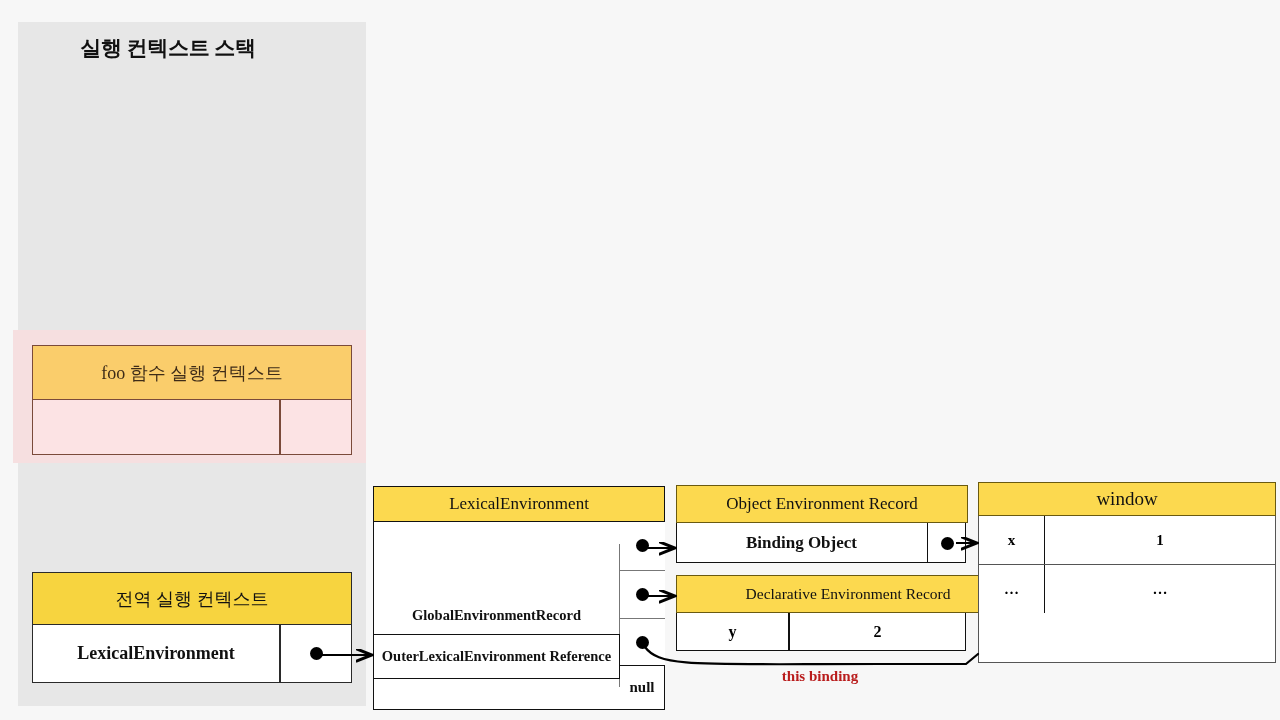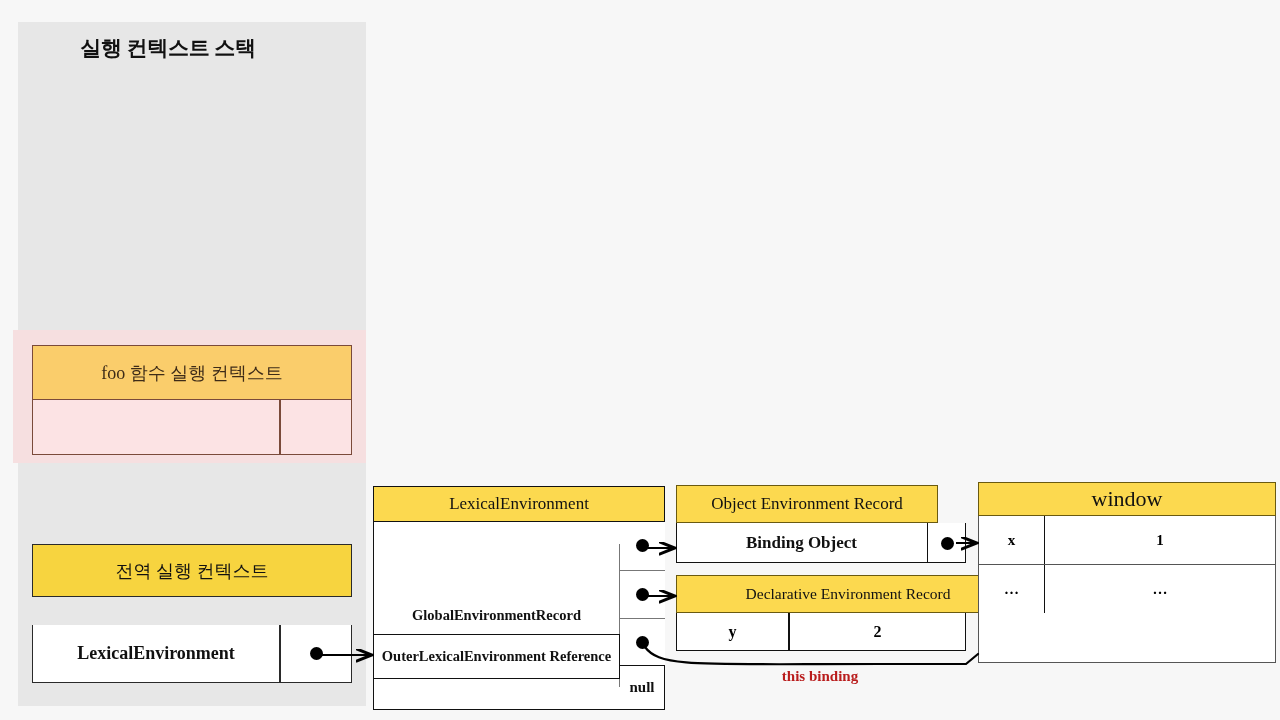--- a/index.html
+++ b/index.html
@@ -54,21 +54,21 @@
     left: 32px; top: 400px; width: 248px; height: 55px;
     background: #fce3e4; border: 1.5px solid #7a4a3a; border-top: none;
   }
   #foo-ctx-body-right {
     left: 280px; top: 400px; width: 72px; height: 55px;
     background: #fce3e4; border: 1.5px solid #7a4a3a; border-top: none; border-left: 1.5px solid #7a4a3a;
   }
 
   
   #global-ctx-hdr {
-    left: 32px; top: 544px; width: 320px; height: 53px;
+    left: 32px; top: 572px; width: 320px; height: 53px;
     background: #f7d43f; color: #111; font-size: 18px;
     border: 1.5px solid #2a2a2a;
   }
   #global-ctx-le {
     left: 32px; top: 625px; width: 248px; height: 58px;
     border: 1.5px solid #2a2a2a; border-top: none; background: #fff;
     font-size: 18px; color: #111;
   }
   #global-ctx-ptr {
     left: 280px; top: 625px; width: 72px; height: 58px;
@@ -100,21 +100,21 @@
     display:flex; align-items:center; justify-content:center; text-align:center; font-weight:bold;
   }
   #le-outer-right {
     left: 620px; top: 665px; width: 45px; height: 45px;
     border: 1.5px solid #111; border-left: none; background:#fff;
     font-size: 15px; color:#111;
   }
 
   
   #oer-hdr {
-    left: 676px; top: 485px; width: 262px; height: 38px;
+    left: 676px; top: 485px; width: 292px; height: 38px;
     background: #fcd94f; color:#111; font-size: 17px;
     border: 1.5px solid #6a5a10;
   }
   #oer-body { left: 676px; top: 523px; width: 290px; height: 40px; border: 1.5px solid #111; border-top:none; background:#fff;}
   #oer-binding {
     left: 676px; top: 523px; width: 252px; height: 40px;
     font-size: 17px; color:#111; border-right: 1.3px solid #111;
   }
   #oer-ptr { left: 928px; top: 523px; width: 38px; height: 40px; }
 
@@ -123,21 +123,21 @@
     left: 676px; top: 575px; width: 344px; height: 38px;
     background: #fcd94f; color:#111; font-size: 15.5px;
     border: 1.5px solid #6a5a10;
   }
   #der-k { left: 676px; top: 613px; width: 113px; height: 38px; border:1.5px solid #111; border-top:none; background:#fff; font-size:16px; }
   #der-v { left: 789px; top: 613px; width: 177px; height: 38px; border:1.5px solid #111; border-top:none; border-left:1.3px solid #111; background:#fff; font-size:16px; }
 
   
   #win-hdr {
     left: 978px; top: 482px; width: 298px; height: 34px;
-    background: #fcd94f; color:#111; font-size: 22px;
+    background: #fcd94f; color:#111; font-size: 19px;
     border: 1.5px solid #6a5a10;
   }
   #win-body { left: 978px; top: 516px; width: 298px; height: 147px; border: 1.5px solid #555; border-top:none; background:#fff; }
   .win-row { height: 48px; display:flex; border-bottom: 1.5px solid #555; }
   .win-row:last-child { border-bottom: none; }
   .win-k { width: 65px; display:flex; align-items:center; justify-content:center; font-weight:bold; font-size:15px; border-right:1.3px solid #111; }
   .win-v { flex:1; display:flex; align-items:center; justify-content:center; font-weight:bold; font-size:15px; }
 
   
   #this-binding-label {

